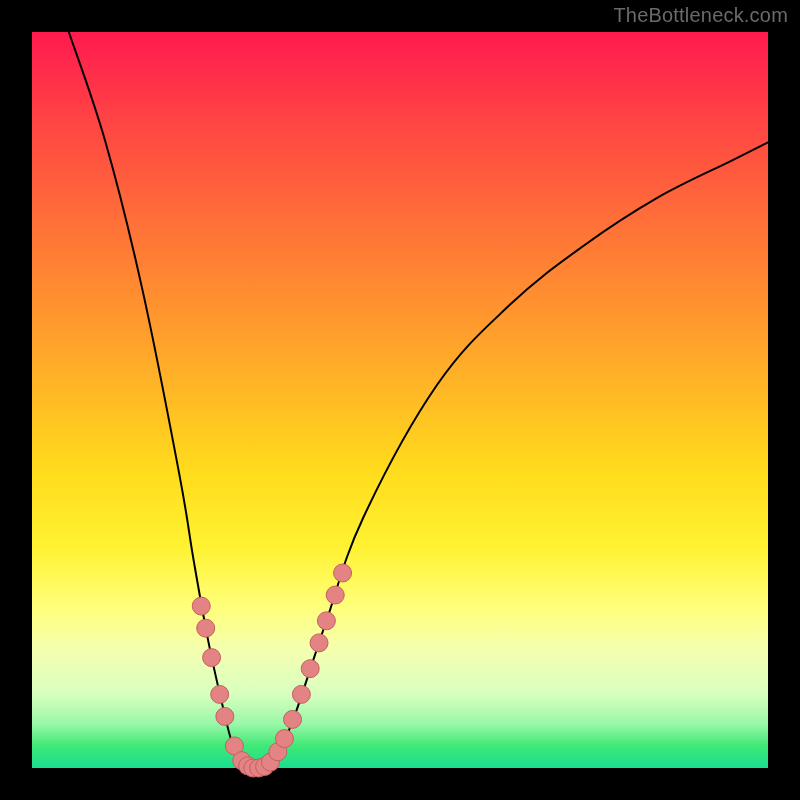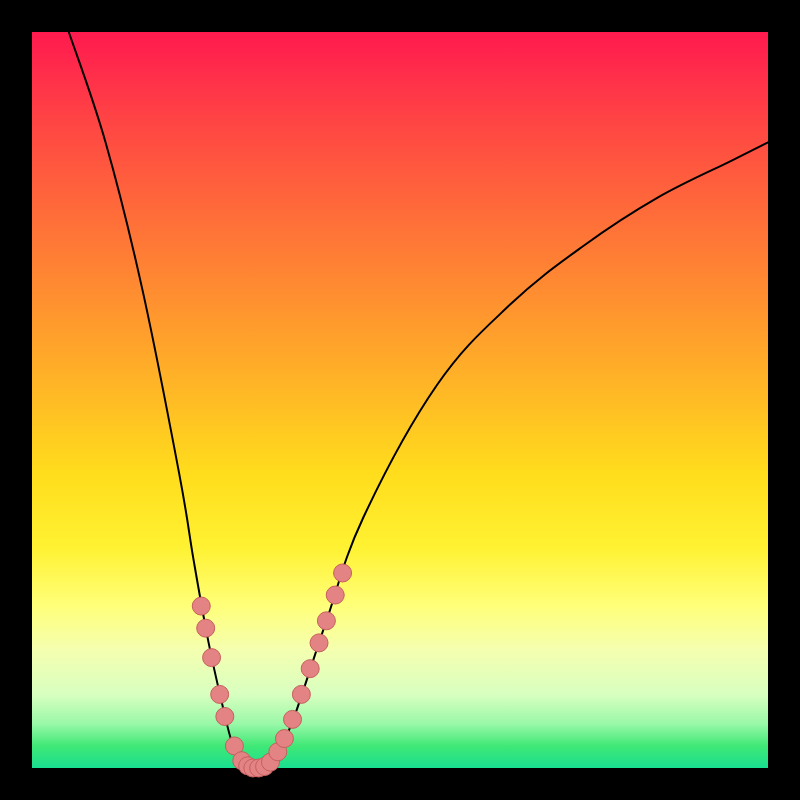--- a/index.html
+++ b/index.html
@@ -57,20 +57,21 @@
     top: 0;
     width: 736px;
     height: 736px;
     overflow: visible;
   }
 </style>
 </head>
 <body>
 
 <div class="stage">
+  <div class="watermark">TheBottleneck.com</div>
 
   <div class="plot">
     <svg class="curve" viewBox="0 0 736 736" preserveAspectRatio="none">
       <path id="curve-path" fill="none" stroke-width="2" stroke-linecap="round" d="M 36.80 0.00 C 43.42 19.87, 60.35 64.03, 73.60 110.40 C 86.85 156.77, 97.15 197.98, 110.40 257.60 C 123.65 317.22, 137.93 392.58, 147.20 441.60 C 156.47 490.62, 156.62 499.45, 161.92 529.92 C 167.22 560.39, 171.34 584.38, 176.64 610.88 C 181.94 637.38, 187.39 659.90, 191.36 677.12 C 195.33 694.34, 196.07 697.29, 198.72 706.56 C 201.37 715.83, 203.43 723.34, 206.08 728.64 C 208.73 733.94, 210.79 734.68, 213.44 736.00 C 216.09 737.32, 218.15 736.00, 220.80 736.00 C 223.45 736.00, 225.51 736.00, 228.16 736.00 C 230.81 736.00, 232.87 737.32, 235.52 736.00 C 238.17 734.68, 240.23 732.61, 242.88 728.64 C 245.53 724.67, 246.27 723.19, 250.24 713.92 C 254.21 704.65, 257.01 699.64, 264.96 677.12 C 272.91 654.60, 282.48 623.24, 294.40 588.80 C 306.32 554.36, 311.33 528.15, 331.20 485.76 C 351.07 443.37, 378.30 391.70, 404.80 353.28 C 431.30 314.86, 451.90 297.49, 478.40 272.32 C 504.90 247.15, 525.50 232.65, 552.00 213.44 C 578.50 194.23, 599.10 180.84, 625.60 165.60 C 652.10 150.36, 679.33 138.74, 699.20 128.80 C 719.07 118.86, 729.38 113.71, 736.00 110.40" stroke="#000000"></path>
       <g id="dots">
           <circle cx="169.28" cy="574.08" r="9" fill="#e38383" stroke="#c65f5f" stroke-width="1"></circle>
           <circle cx="173.70" cy="596.16" r="9" fill="#e38383" stroke="#c65f5f" stroke-width="1"></circle>
           <circle cx="179.58" cy="625.60" r="9" fill="#e38383" stroke="#c65f5f" stroke-width="1"></circle>
           <circle cx="187.68" cy="662.40" r="9" fill="#e38383" stroke="#c65f5f" stroke-width="1"></circle>
           <circle cx="192.83" cy="684.48" r="9" fill="#e38383" stroke="#c65f5f" stroke-width="1"></circle>

